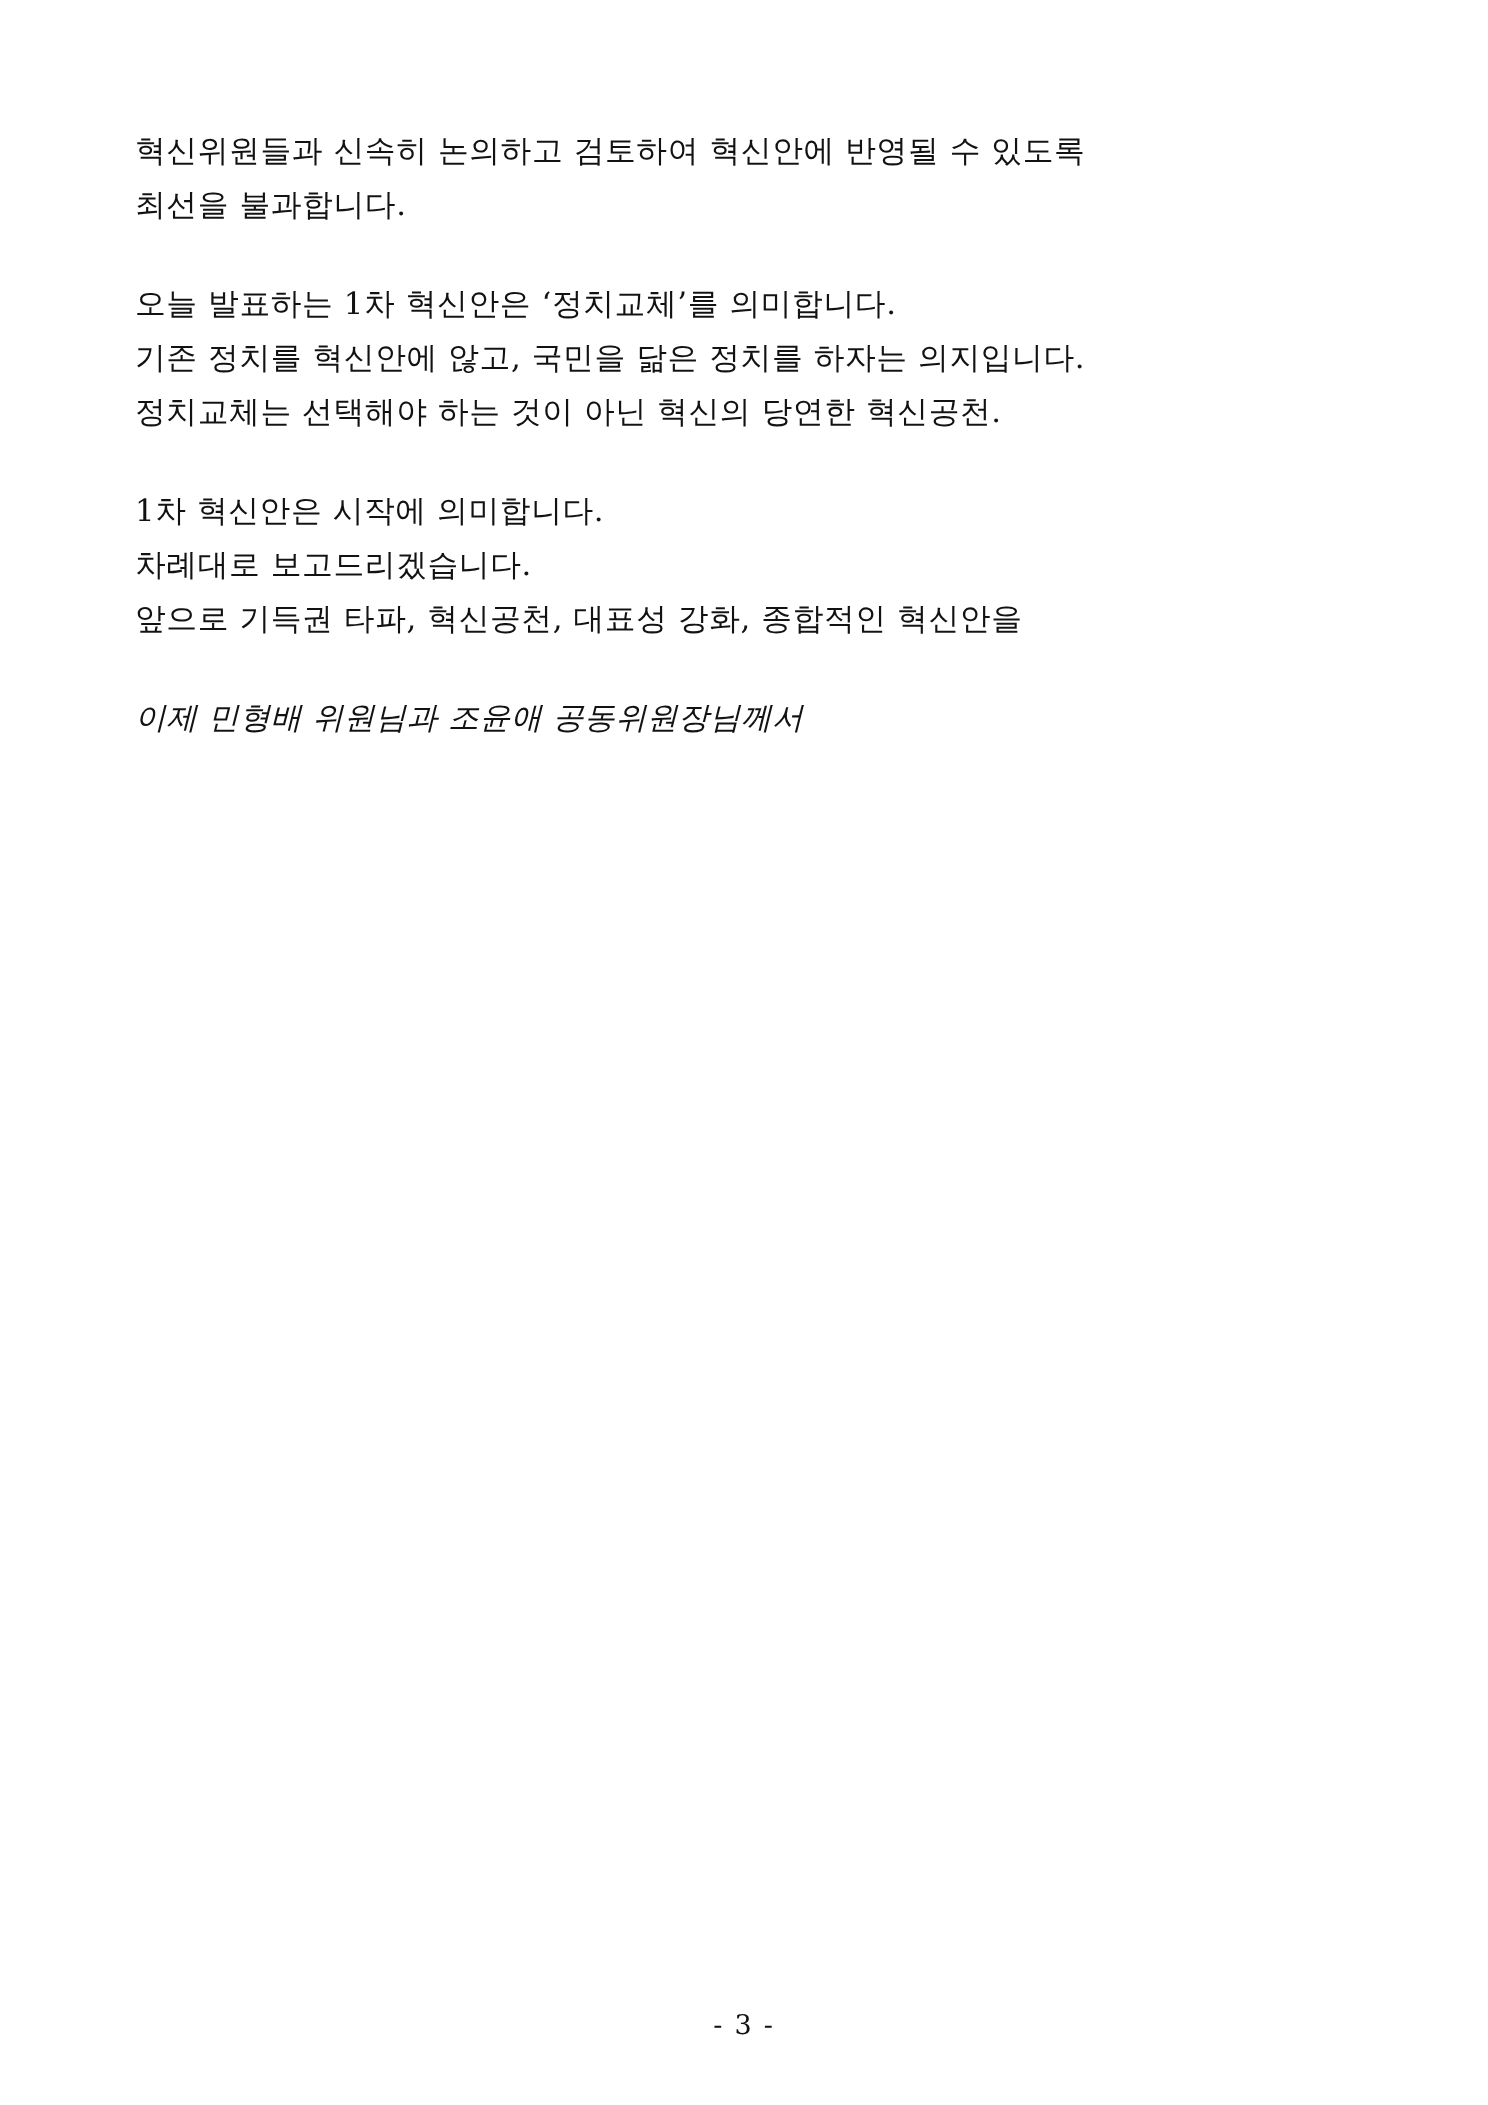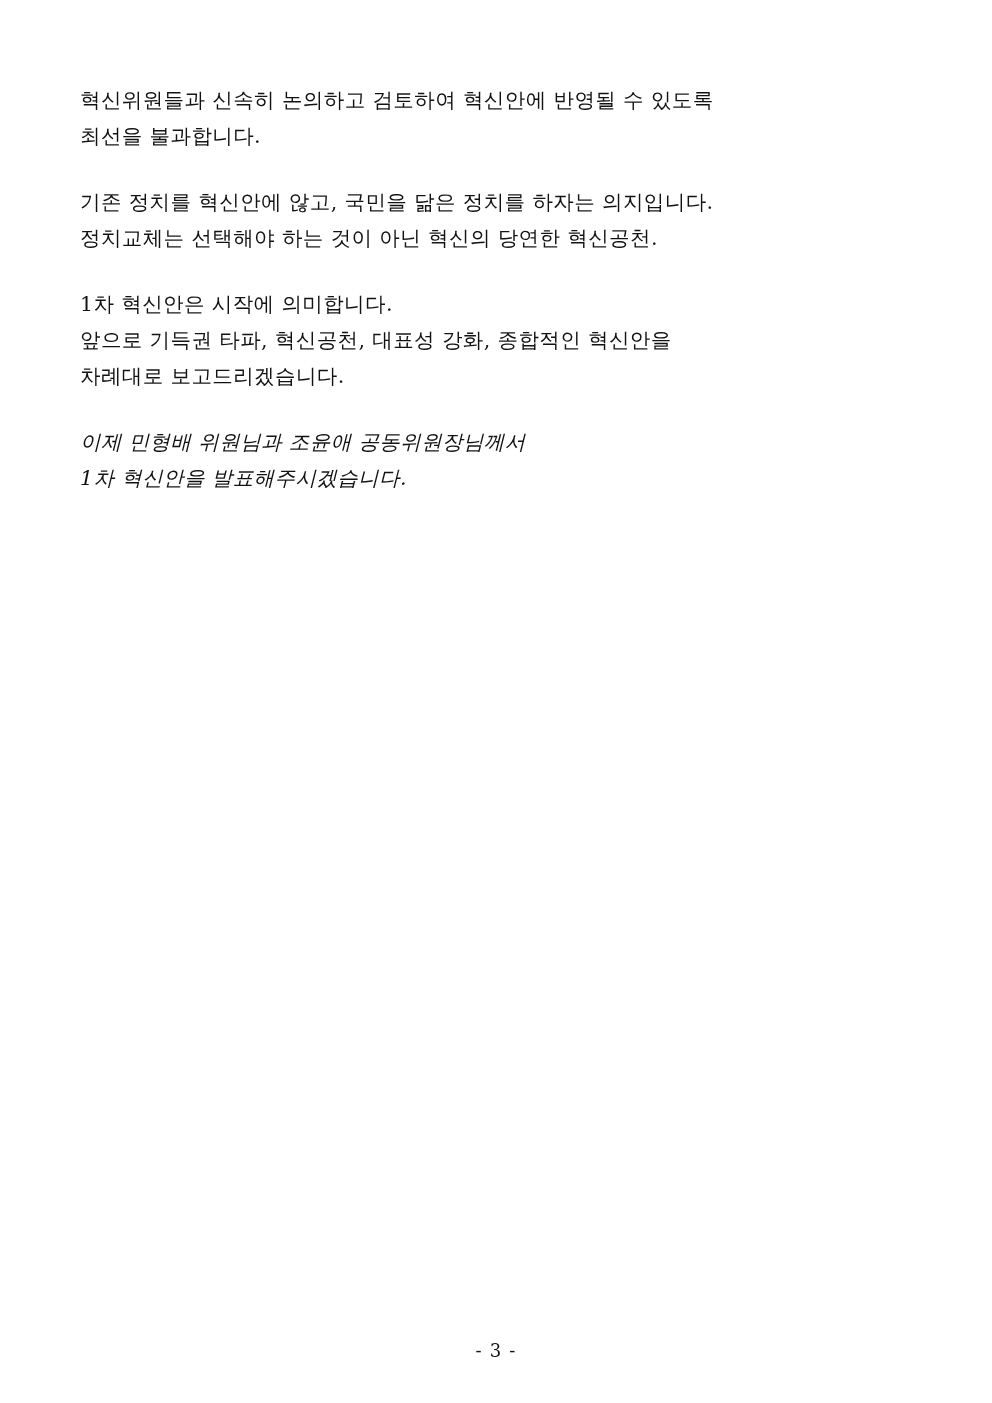--- a/index.html
+++ b/index.html
@@ -15,21 +15,21 @@
     color: #1a1a1a;
     overflow: hidden;
   }
   .page {
     position: absolute;
     inset: 0;
     background: #ffffff;
   }
   .content {
     position: absolute;
-    left: 80px;
+    left: 90px;
     top: 82px;
     width: 790px;
   }
   .para {
     margin: 0 0 30px 0;
   }
   .para:last-child {
     margin-bottom: 0;
     font-style: italic;
   }
@@ -60,33 +60,33 @@
 <div class="page">
 
   <div class="content">
 
     <div class="para">
       <div class="line">혁신위원들과 신속히 논의하고 검토하여 혁신안에 반영될 수 있도록</div>
       <div class="line">최선을 불과합니다.</div>
     </div>
 
     <div class="para">
+      <div class="line">오늘 발표하는 1차 혁신안은 ‘정치교체’를 의미합니다.</div>
       <div class="line">기존 정치를 혁신안에 않고, 국민을 닮은 정치를 하자는 의지입니다.</div>
       <div class="line">정치교체는 선택해야 하는 것이 아닌 혁신의 당연한 혁신공천.</div>
     </div>
 
     <div class="para">
       <div class="line">1차 혁신안은 시작에 의미합니다.</div>
+      <div class="line">차례대로 보고드리겠습니다.</div>
       <div class="line">앞으로 기득권 타파, 혁신공천, 대표성 강화, 종합적인 혁신안을</div>
-      <div class="line">차례대로 보고드리겠습니다.</div>
     </div>
 
     <div class="para">
       <div class="line">이제 민형배 위원님과 조윤애 공동위원장님께서</div>
-      <div class="line">1차 혁신안을 발표해주시겠습니다.</div>
     </div>
 
   </div>
 
   <div class="footer">
     <span class="page-number">- 3 -</span>
   </div>
 
 </div>
 

